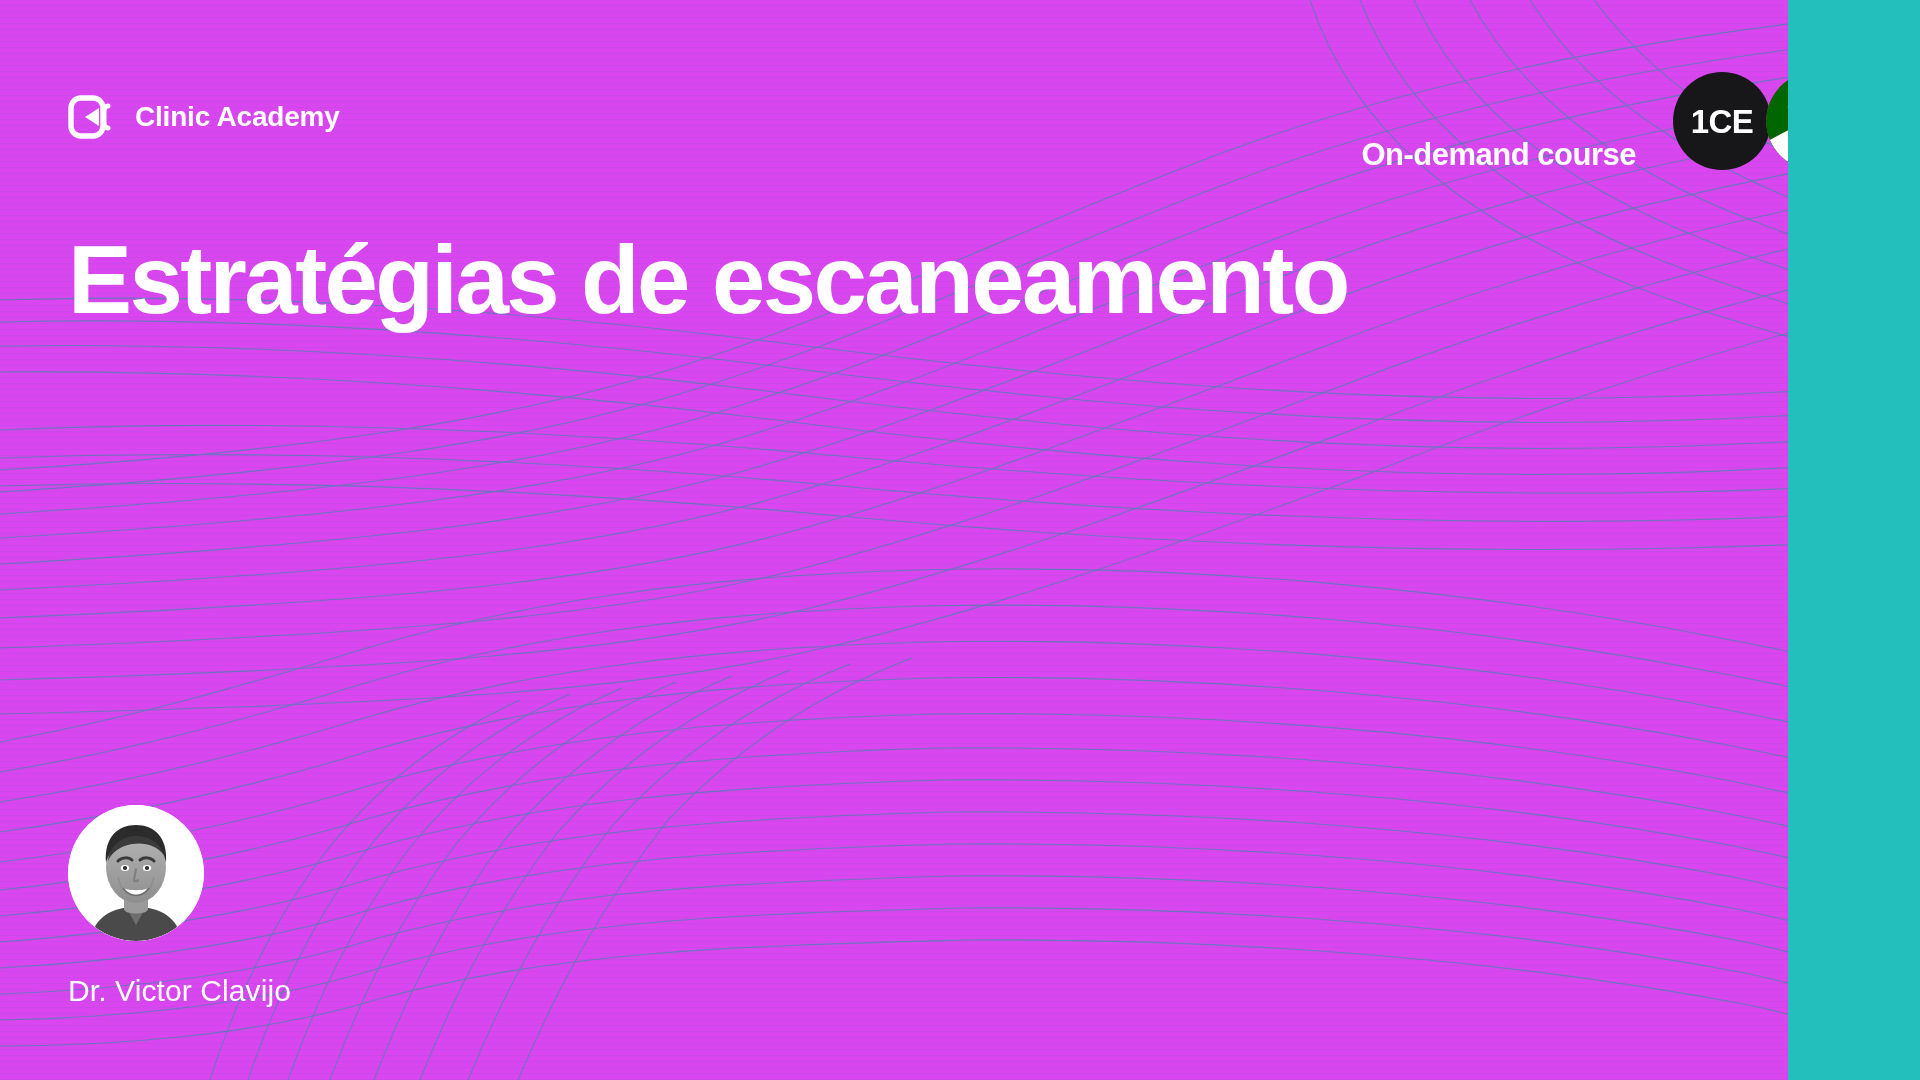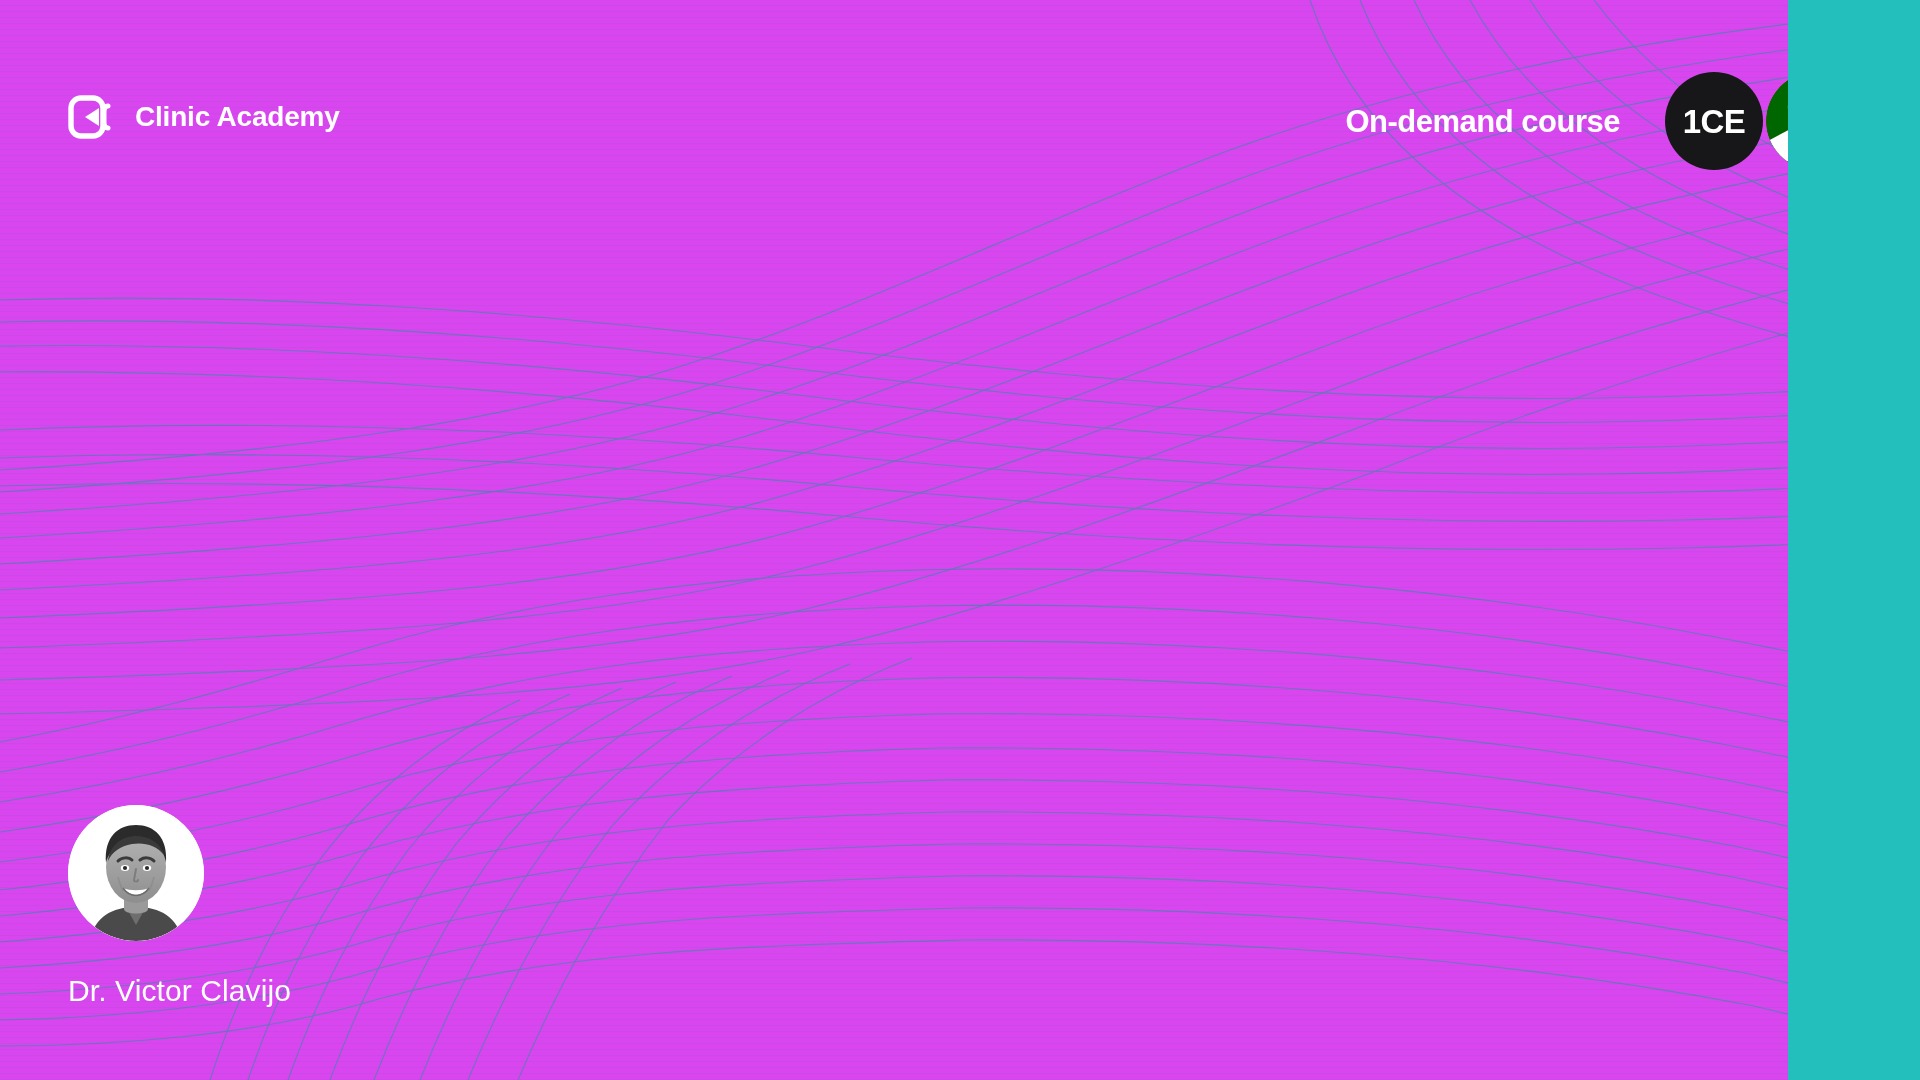--- a/index.html
+++ b/index.html
@@ -68,22 +68,22 @@
     font-weight: bold;
     letter-spacing: -0.2px;
     white-space: nowrap;
   }
 
   #header-right {
     position: absolute;
     right: 56px;
     top: 72px;
     display: flex;
-    align-items: center;
-    gap: 11px;
+    align-items: flex-end;
+    gap: 3px;
   }
   #course-type {
     color: #ffffff;
     font-size: 31px;
     font-weight: bold;
     letter-spacing: -0.5px;
     white-space: nowrap;
     margin-right: 34px;
     line-height: 1;
   }
@@ -274,20 +274,21 @@
             </g>
 
             <polygon points="-20,82 104,16 118,40 -6,106" fill="#FFFFFF"></polygon>
           </g>
         </svg>
       </div>
     </div>
   </div>
 
   <div id="title-block">
+    <div class="title-line" id="title-line-1">Estratégias de escaneamento</div>
   </div>
 
   <div id="presenter">
     <div id="presenter-avatar">
       <svg width="136" height="136" viewBox="0 0 136 136" xmlns="http://www.w3.org/2000/svg">
         <defs>
           <clipPath id="avClip">
               <circle cx="68" cy="68" r="68"></circle>
             </clipPath>
           <linearGradient id="skin" x1="0" y1="0" x2="0" y2="1">

